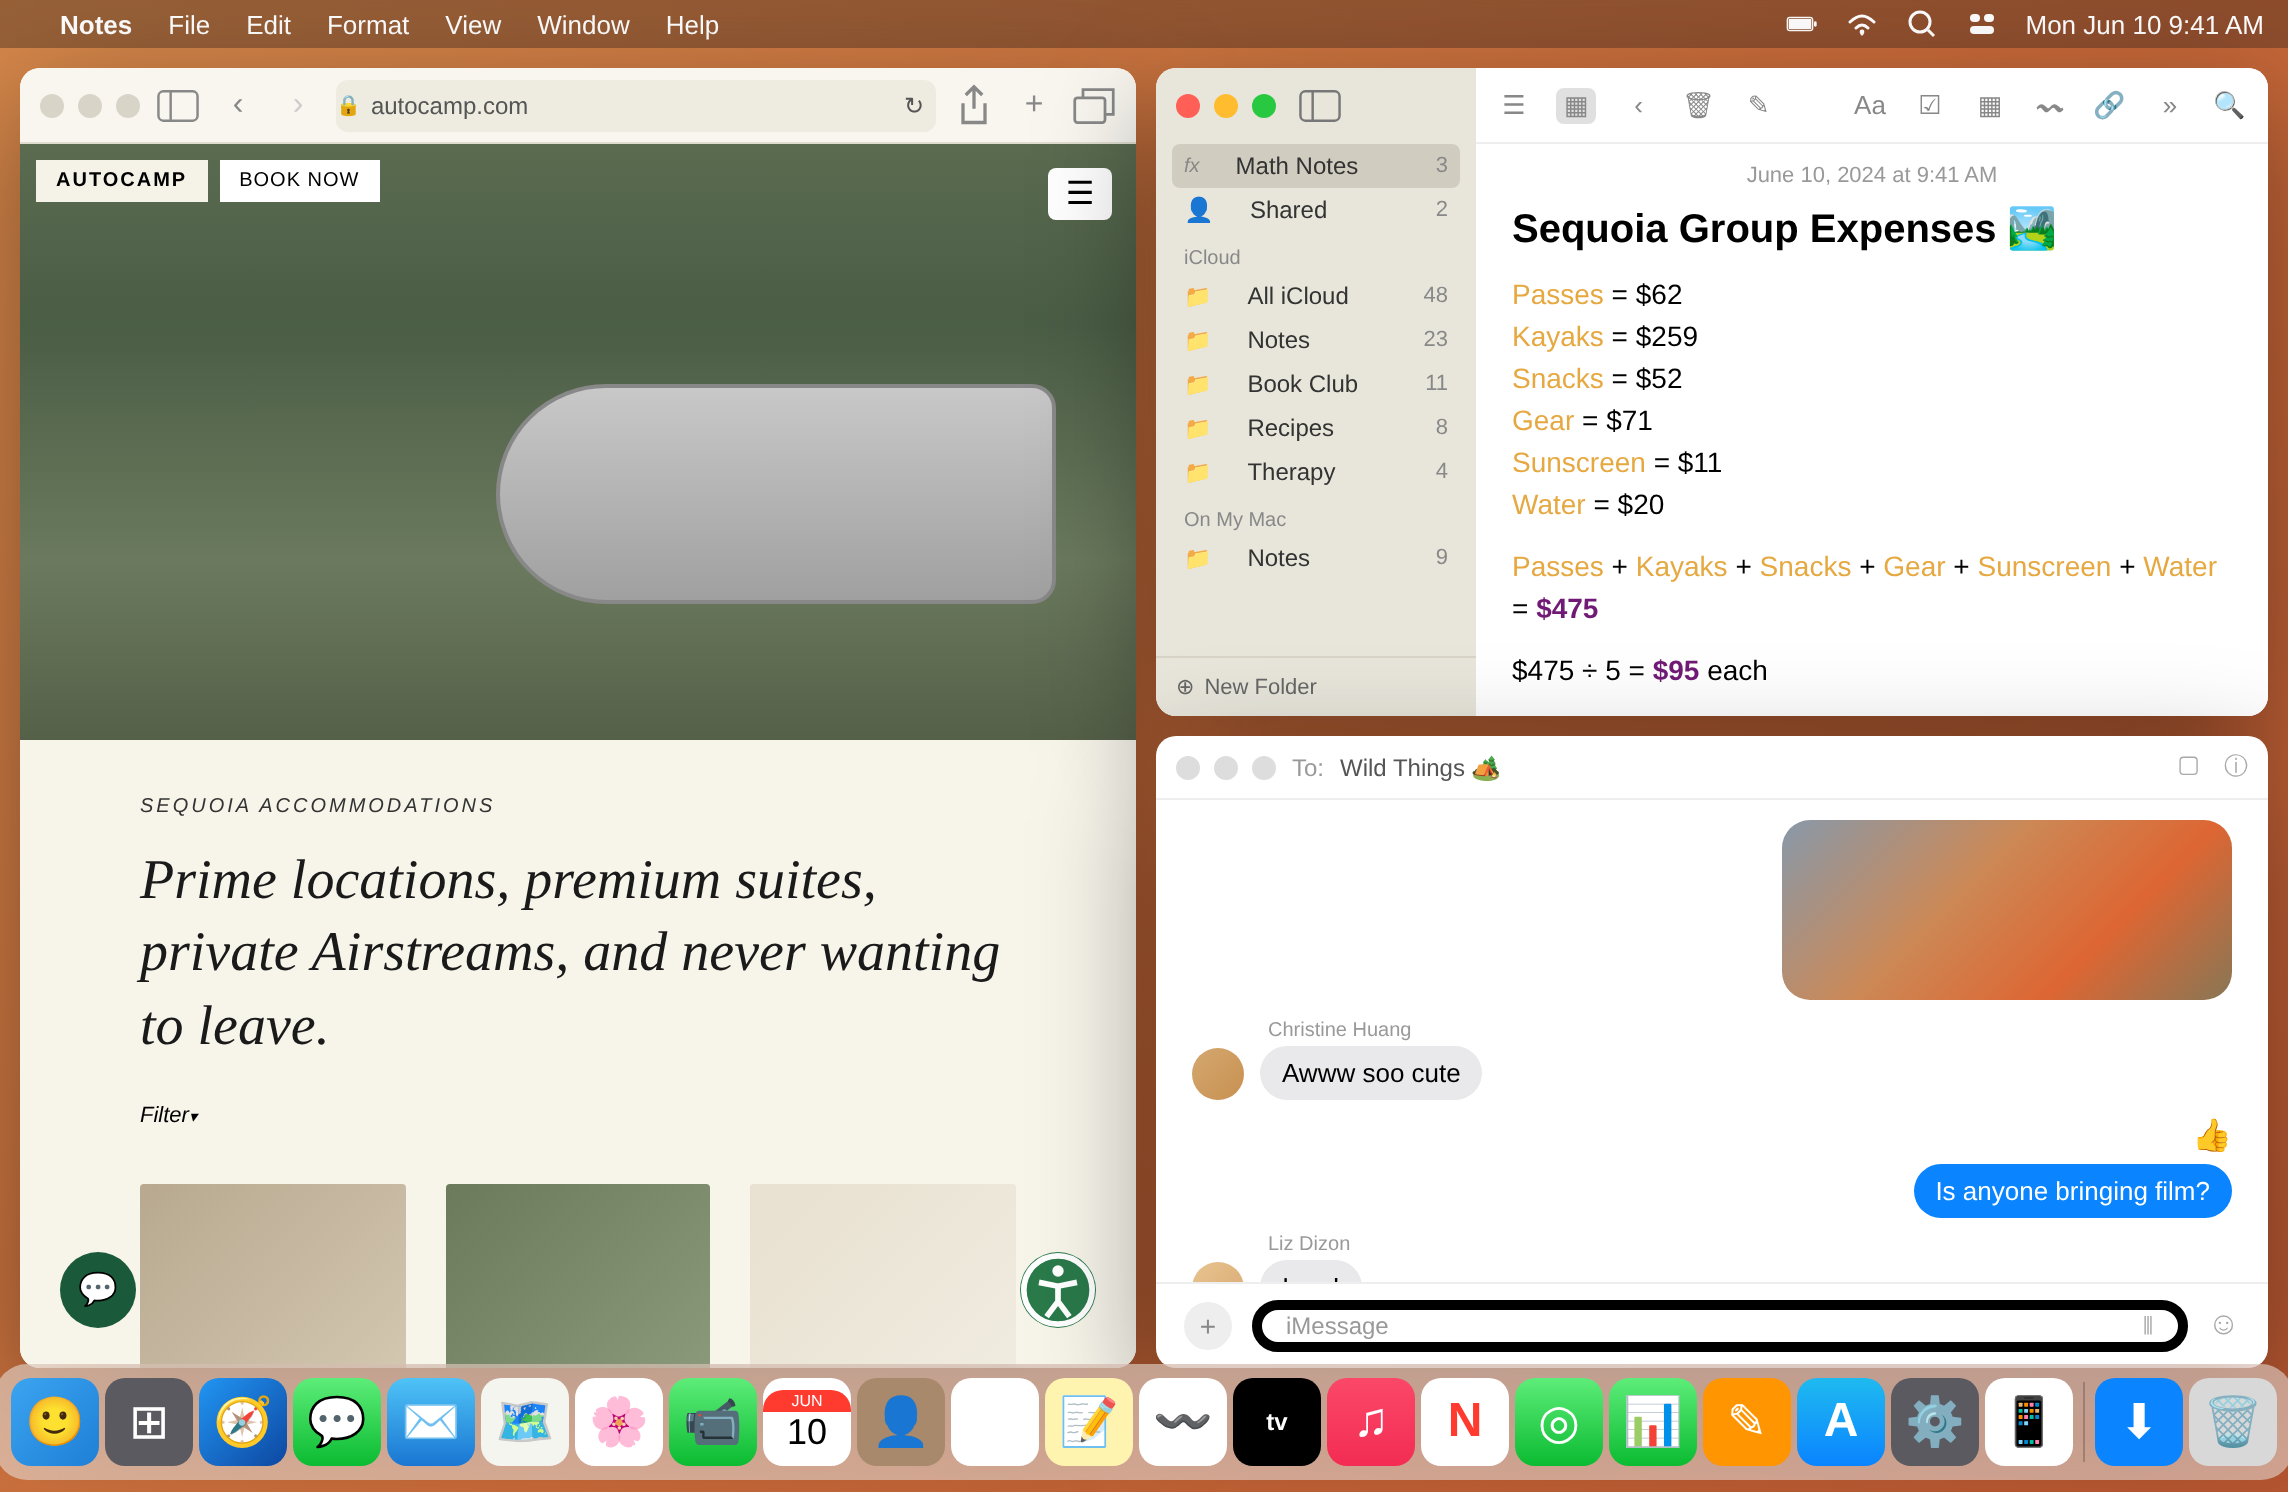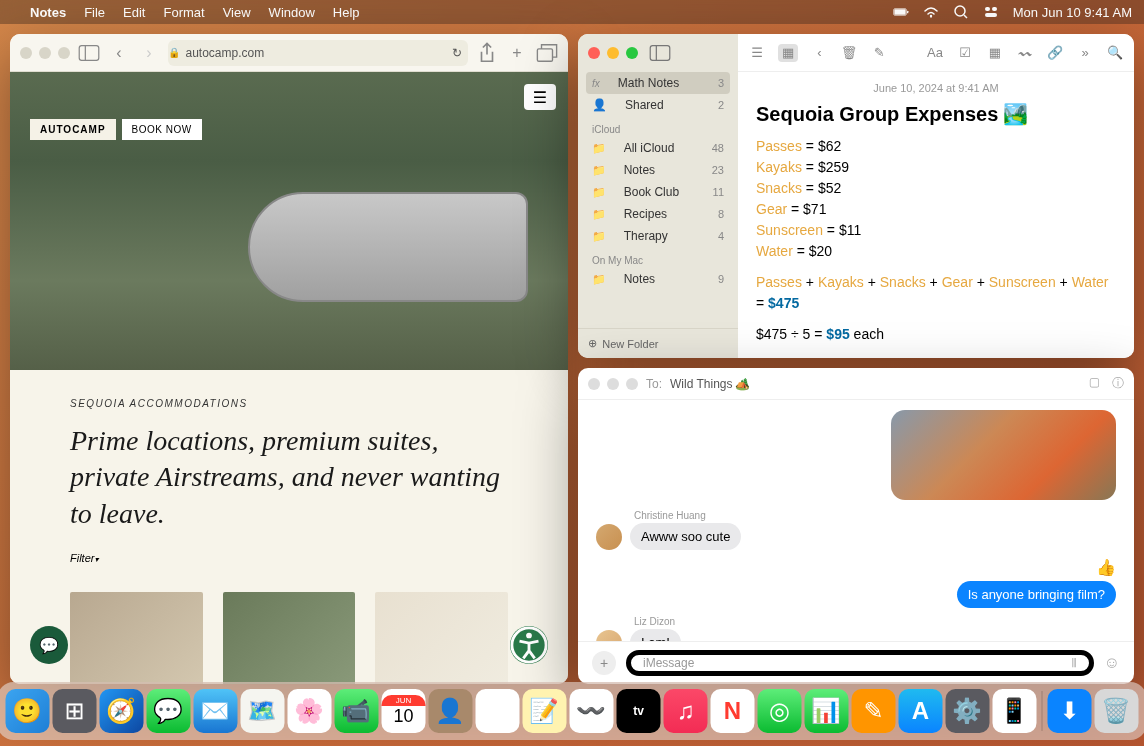--- a/index.html
+++ b/index.html
@@ -19,21 +19,21 @@
 
 
 .safari { left: 10px; top: 34px; width: 558px; height: 650px; }
 .safari-toolbar { height: 38px; background: #f8f6ef; display: flex; align-items: center; padding: 0 10px; gap: 8px; border-bottom: 1px solid #e0ddd0; }
 .traffic-lights { display: flex; gap: 7px; }
 .traffic-light { width: 12px; height: 12px; border-radius: 50%; background: #d8d5c8; }
 .tb-btn { width: 22px; height: 22px; display: flex; align-items: center; justify-content: center; color: #888; }
 .url-bar { flex: 1; height: 26px; background: #eeece0; border-radius: 6px; display: flex; align-items: center; justify-content: center; gap: 5px; font-size: 12px; color: #555; }
 .safari-content { height: calc(100% - 38px); overflow: hidden; background: #f7f4ea; }
 .hero { height: 298px; background: linear-gradient(180deg, #5a6b50 0%, #4a5d45 30%, #6b7a5e 70%, #556048 100%); position: relative; }
-.hero-header { display: flex; gap: 6px; padding: 20px; position: absolute; margin-top: 27px; }
+.hero-header { display: flex; gap: 6px; padding: 8px; position: absolute; }
 .logo-badge { background: #f5f2e7; padding: 5px 10px; font-size: 10px; letter-spacing: 1px; font-weight: 700; }
 .book-badge { background: #fff; padding: 5px 10px; font-size: 10px; letter-spacing: 0.5px; }
 .menu-btn { position: absolute; right: 12px; top: 12px; width: 32px; height: 26px; background: #fff; border-radius: 4px; display: flex; align-items: center; justify-content: center; }
 .trailer { position: absolute; right: 40px; top: 120px; width: 280px; height: 110px; background: linear-gradient(180deg, #c8c8c8, #a0a0a0); border-radius: 55px 12px 12px 55px; border: 2px solid #888; }
 .content-section { padding: 28px 60px; font-style: italic; }
 .eyebrow { font-size: 10px; letter-spacing: 1.5px; margin-bottom: 14px; color: #333; }
 .headline { font-size: 28px; line-height: 1.3; font-weight: 400; font-family: Georgia, serif; color: #1a1a1a; }
 .filter-text { font-size: 11px; margin-top: 20px; }
 .thumbs { display: flex; gap: 20px; padding: 0 60px; }
 .thumb { width: 135px; height: 100px; background: linear-gradient(135deg, #b8a890, #d4c8b0); border-radius: 2px; }
@@ -58,21 +58,21 @@
 .folder-icon { color: #e6a840; font-size: 11px; }
 .notes-main { flex: 1; background: #fff; display: flex; flex-direction: column; }
 .notes-toolbar { height: 38px; display: flex; align-items: center; padding: 0 10px; gap: 12px; border-bottom: 1px solid #eee; color: #888; }
 .nt-btn { width: 18px; height: 18px; display: flex; align-items: center; justify-content: center; font-size: 13px; }
 .nt-btn.active { background: #e0e0e0; border-radius: 4px; padding: 2px 4px; width: auto; }
 .note-body { padding: 10px 18px; flex: 1; overflow-y: auto; }
 .note-date { text-align: center; font-size: 11px; color: #999; margin-bottom: 8px; }
 .note-title { font-size: 20px; font-weight: 700; margin-bottom: 10px; }
 .note-line { font-size: 14px; line-height: 1.5; }
 .var { color: #e6a840; font-weight: 500; margin-top: 45px; }
-.result { color: #0369a1; font-weight: 600; }
+.result { color: #701a75; font-weight: 600; }
 
 
 .messages { left: 578px; top: 368px; width: 556px; height: 316px; display: flex; flex-direction: column; background: #fff; }
 .msg-header { height: 32px; display: flex; align-items: center; padding: 0 10px; gap: 8px; border-bottom: 1px solid #eee; font-size: 12px; color: #555; }
 .msg-traffic .traffic-light { background: #ddd; }
 .msg-header-right { margin-left: auto; display: flex; gap: 12px; color: #aaa; }
 .msg-body { flex: 1; padding: 10px 18px; overflow-y: auto; }
 .msg-photo { margin-left: auto; width: 225px; height: 90px; background: linear-gradient(135deg, #8899aa 0%, #cc8855 40%, #dd6633 70%, #887755 100%); border-radius: 14px; margin-bottom: 10px; }
 .msg-sender { font-size: 10px; color: #999; margin: 4px 0 2px 38px; }
 .msg-row { display: flex; align-items: flex-end; gap: 8px; margin-bottom: 8px; }

